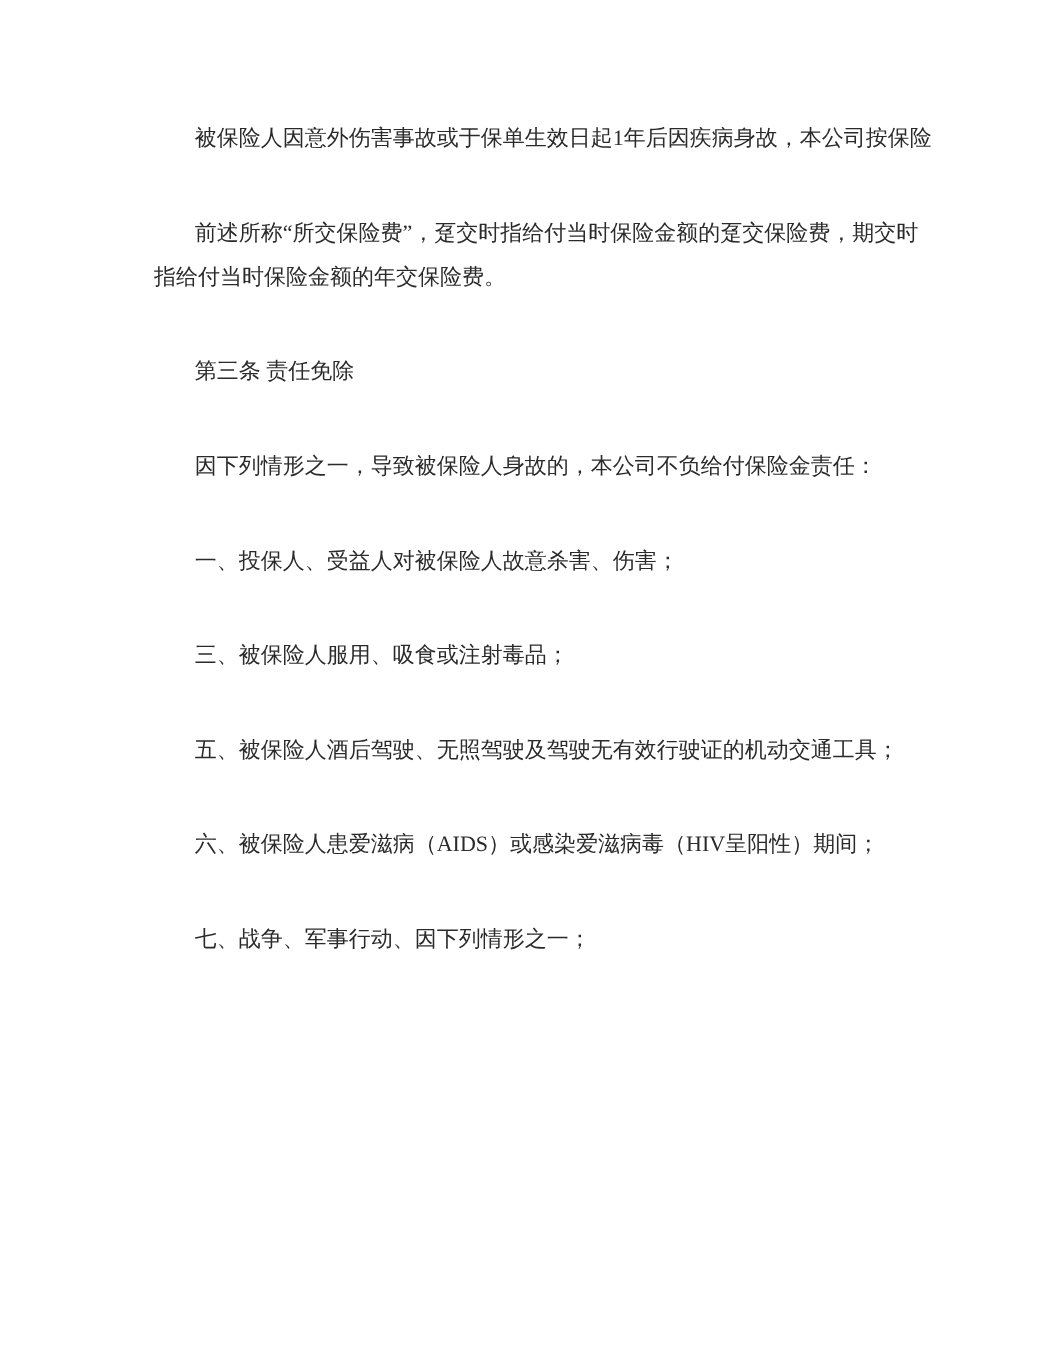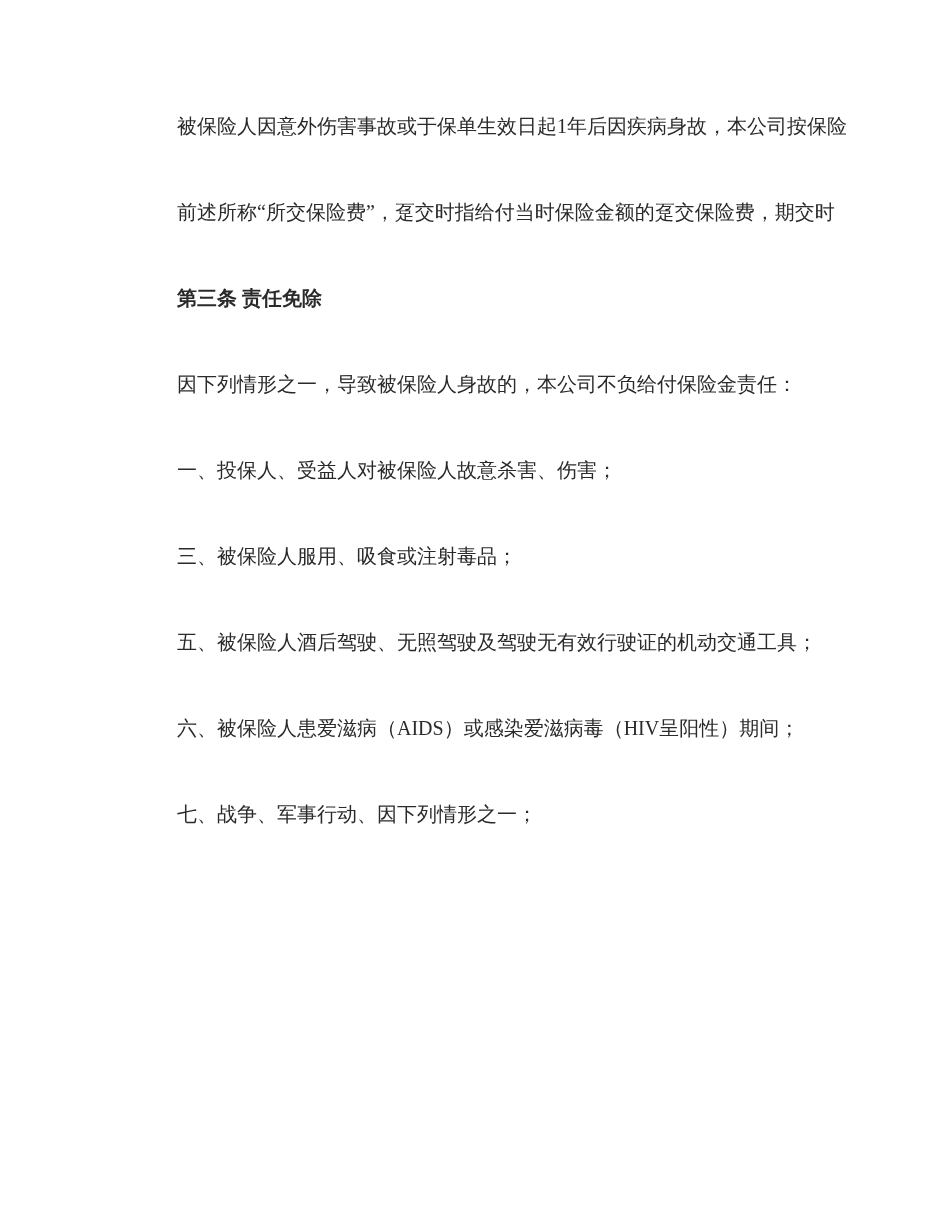--- a/index.html
+++ b/index.html
@@ -26,33 +26,34 @@
     line-height: 40px;
     height: 40px;
     white-space: nowrap;
     letter-spacing: 0px;
   }
   
   .paragraph .line:first-child {
     text-indent: 37px;
   }
   .heading .line {
-    font-weight: bold; 
+    font-weight: normal; 
   }
 </style>
 </head>
 <body>
 
 <div class="page" style="background: rgb(255, 255, 255); color: rgb(42, 42, 42);">
   <div>
       <div class="paragraph body">
         <div class="line">被保险人因意外伤害事故或于保单生效日起1年后因疾病身故，本公司按保险</div>
       </div>
       <div class="paragraph body">
         <div class="line">前述所称“所交保险费”，趸交时指给付当时保险金额的趸交保险费，期交时</div>
+        <div class="line">指给付当时保险金额的年交保险费。</div>
       </div>
       <div class="paragraph heading">
         <div class="line">第三条 责任免除</div>
       </div>
       <div class="paragraph body">
         <div class="line">因下列情形之一，导致被保险人身故的，本公司不负给付保险金责任：</div>
       </div>
       <div class="paragraph list-item">
         <div class="line">一、投保人、受益人对被保险人故意杀害、伤害；</div>
       </div>

